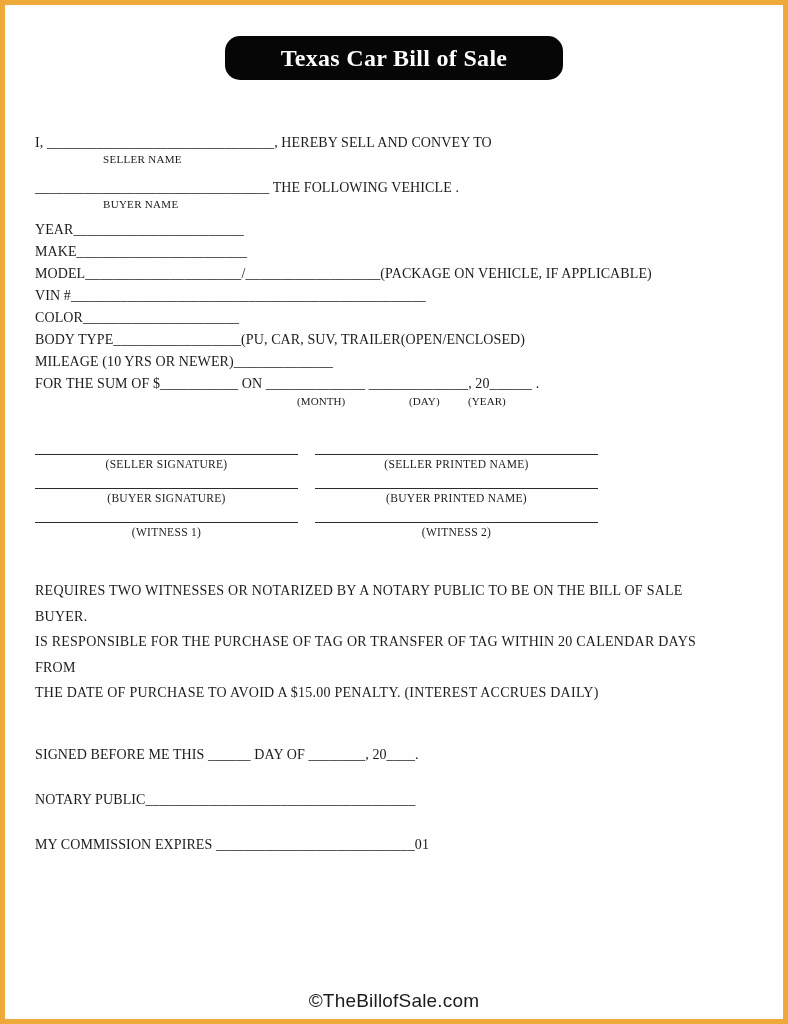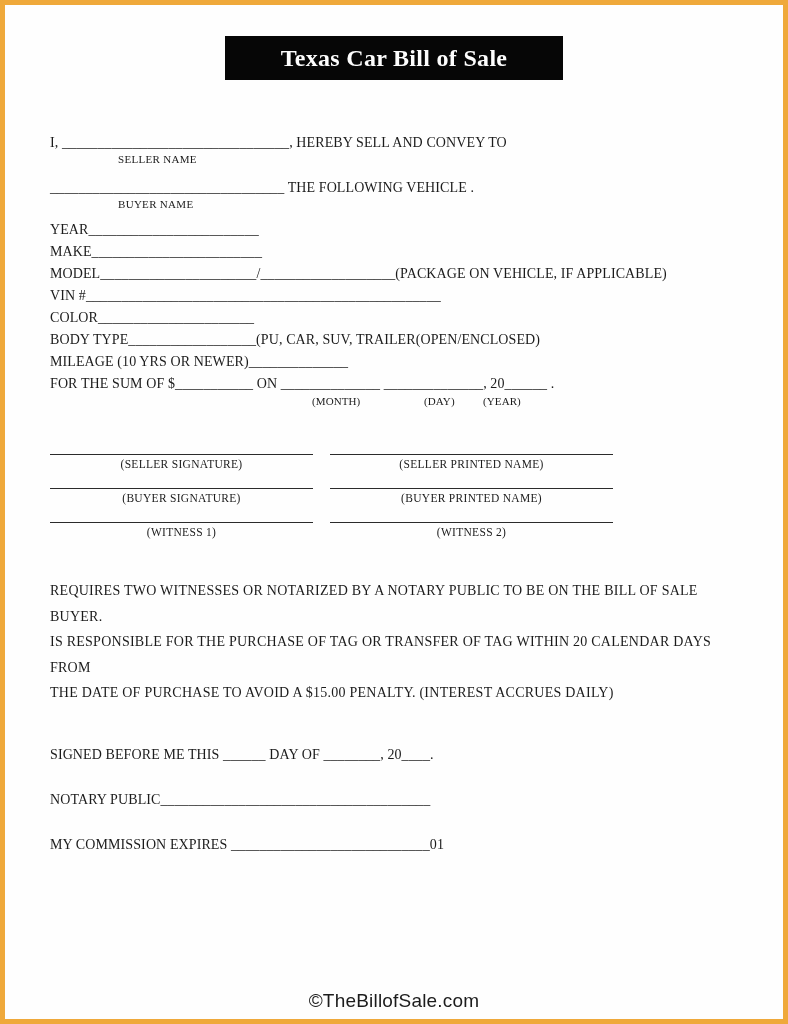--- a/index.html
+++ b/index.html
@@ -22,23 +22,24 @@
     width: 338px;
     height: 44px;
     margin: 31px auto 0 auto;
     background: #060606;
     color: #fdfdfd;
     font-size: 24px;
     font-weight: bold;
     text-align: center;
     line-height: 44px;
     letter-spacing: 0.3px;
+    border-radius: 15px;
   }
   .content {
-    padding: 0 40px 0 45px;
+    padding: 0 40px 0 30px;
     font-size: 14px;
     letter-spacing: 0.1px;
   }
   .line { line-height: 18px; white-space: pre; }
   .sublabel {
     font-size: 11px;
     line-height: 14px;
     letter-spacing: 0.3px;
   }
   .sub-seller, .sub-buyer { padding-left: 68px; }

